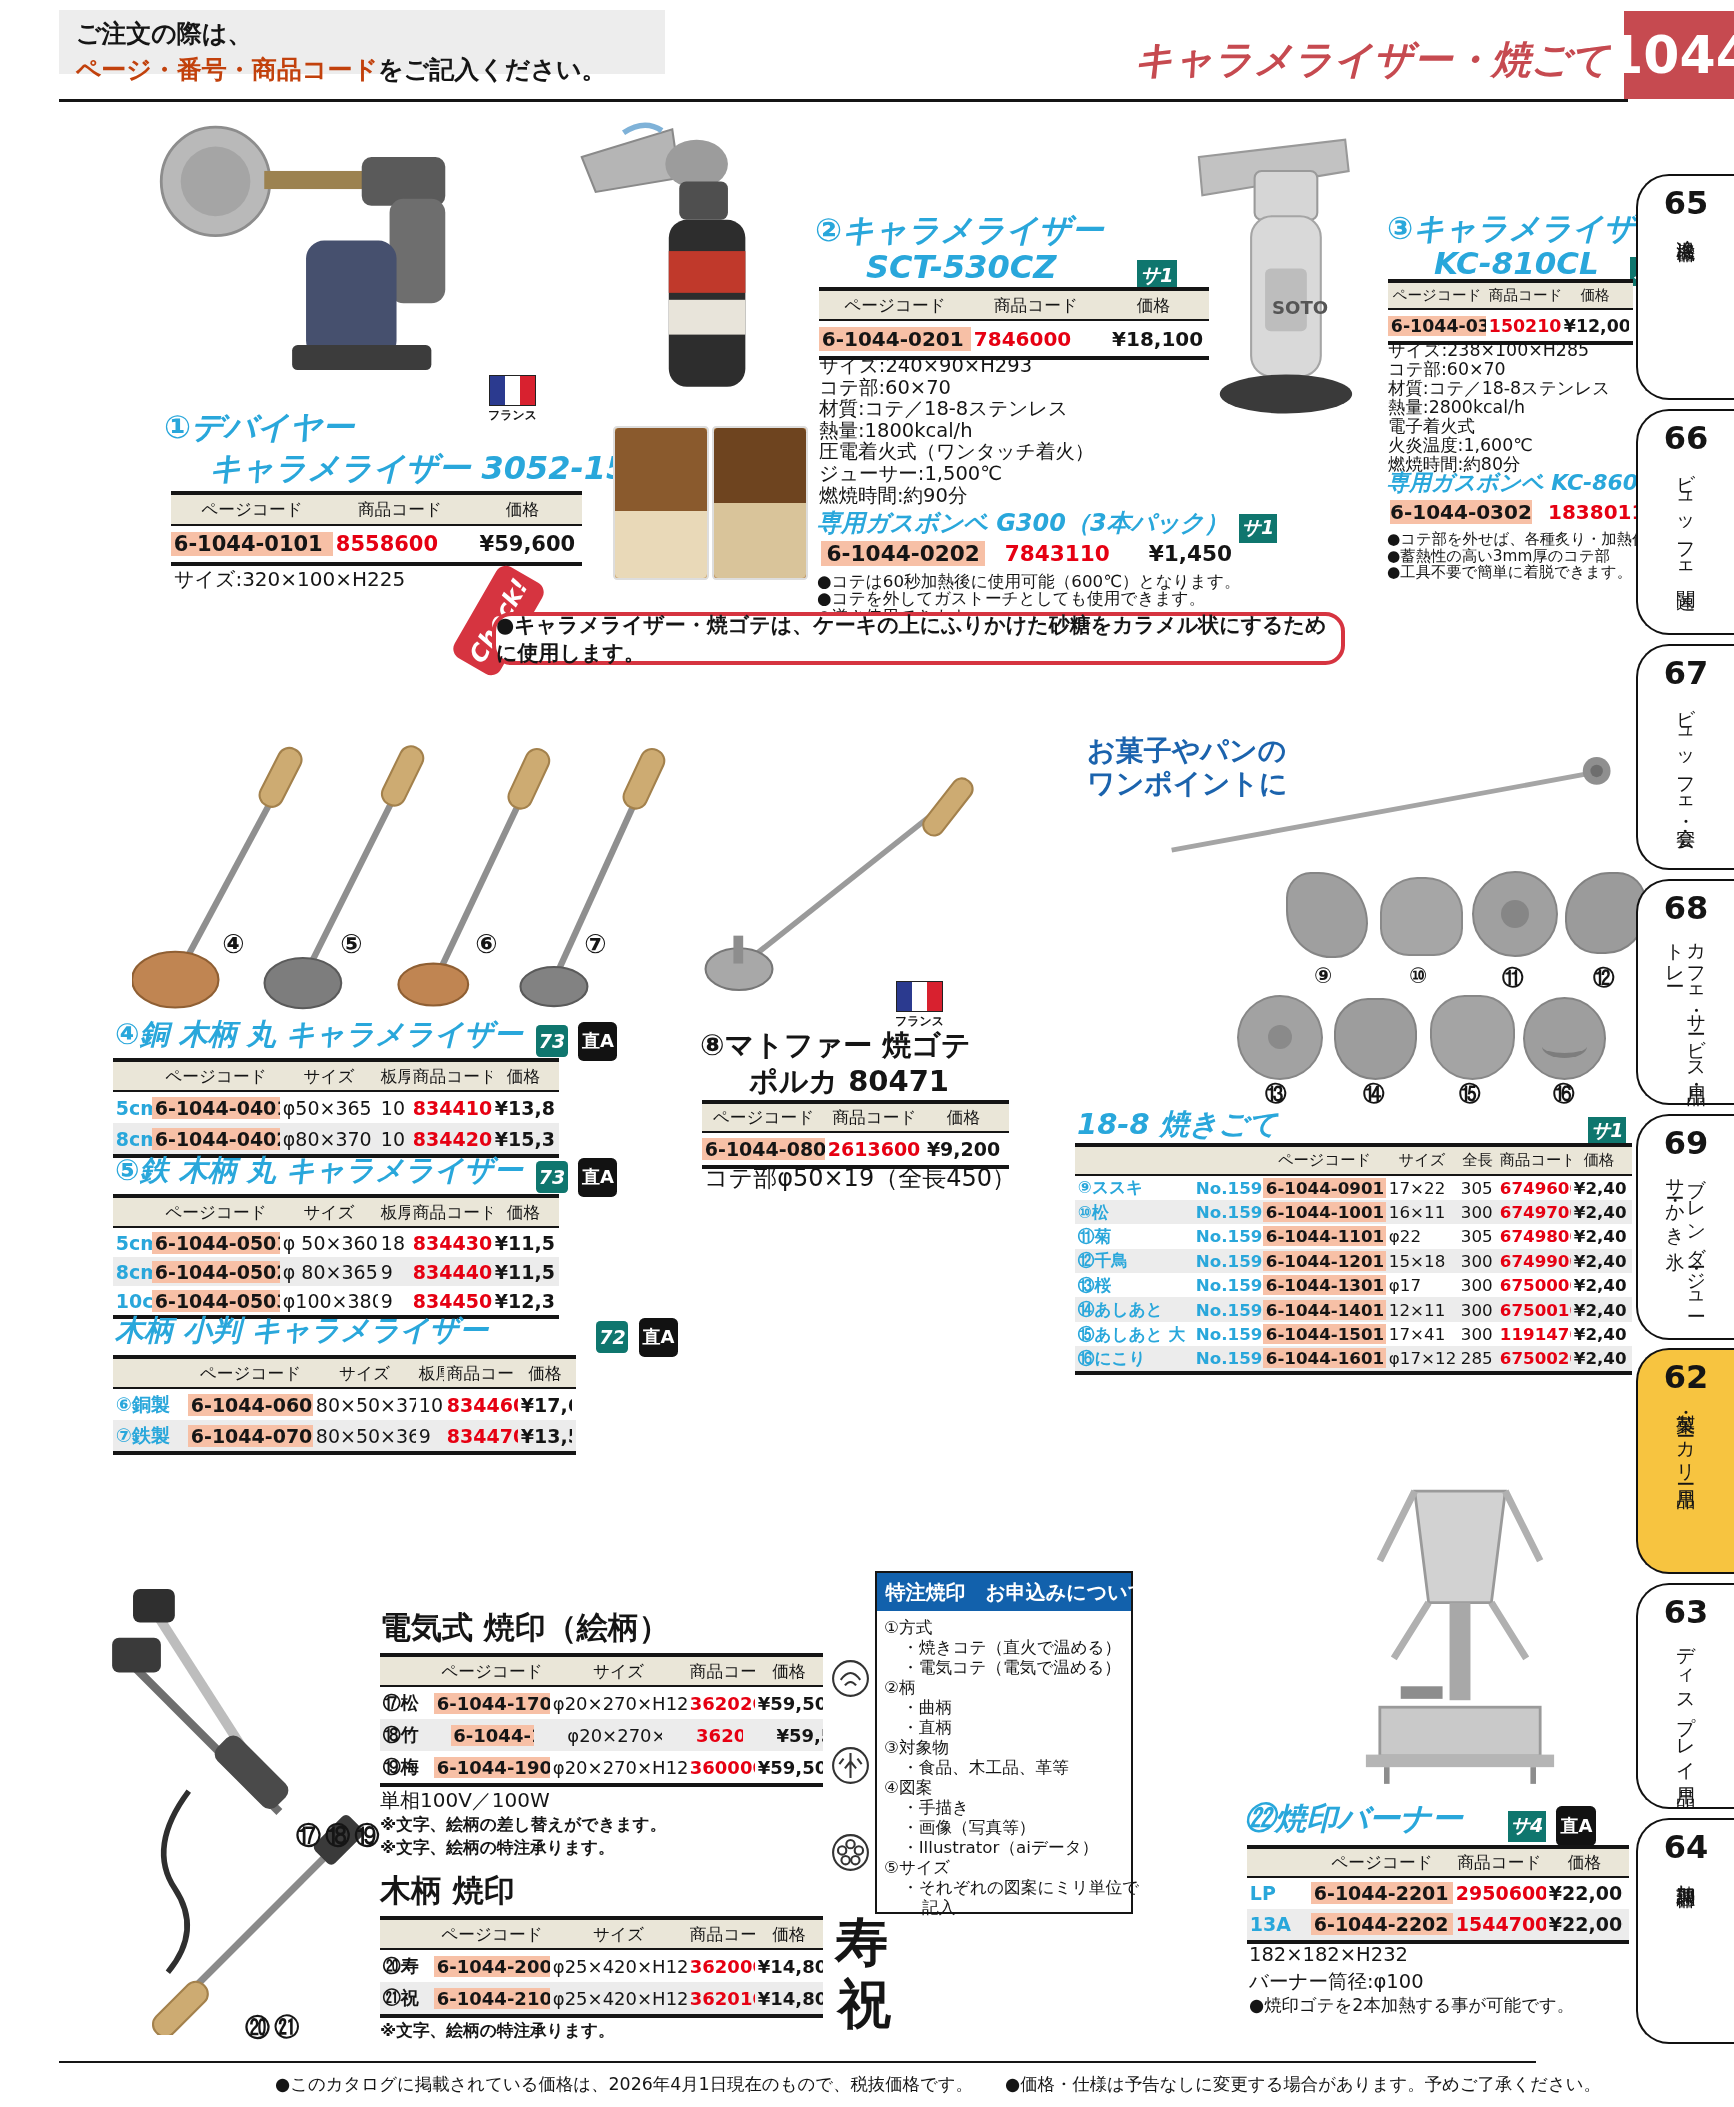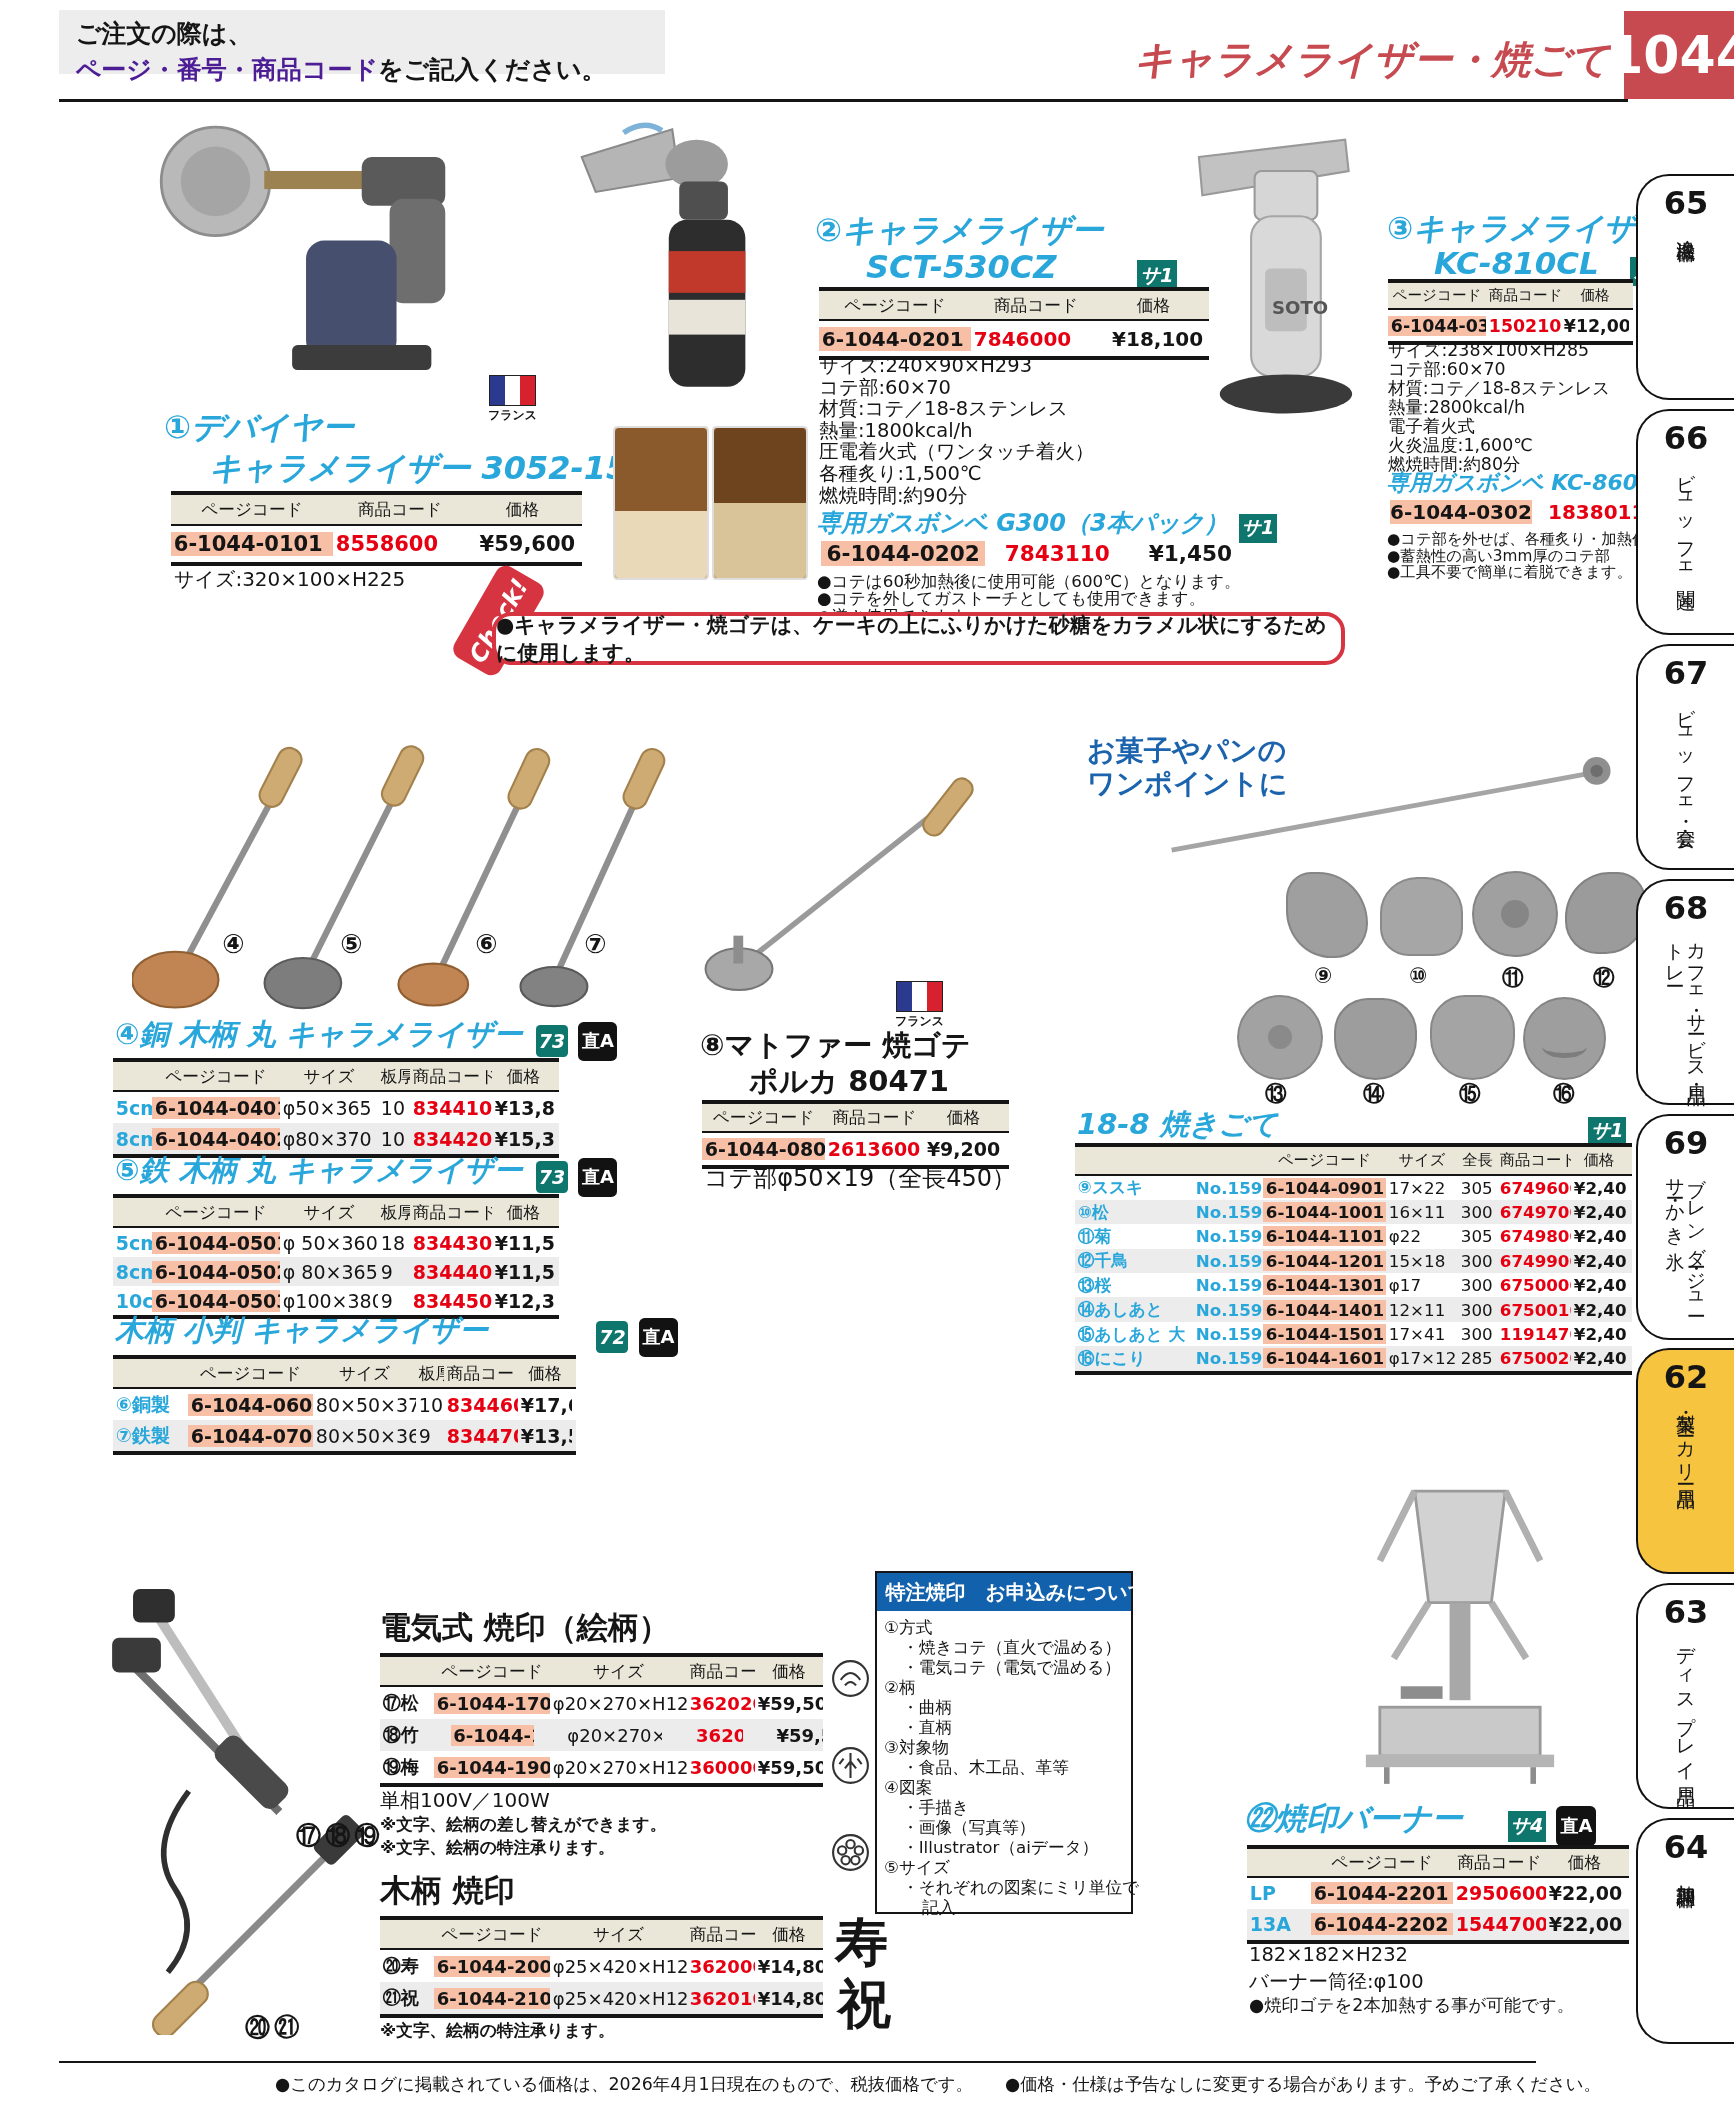--- a/index.html
+++ b/index.html
@@ -5,21 +5,21 @@
   html,body{margin:0;padding:0;background:#888;}
   .page{position:relative;width:1734px;height:2108px;background:#ffffff;
         font-family:"DejaVu Sans",sans-serif;color:#151515;overflow:hidden;}
   .abs{position:absolute;}
   .nw{white-space:nowrap;}
 
   
   .order-note{background:#ededed;padding:7px 16.7px;box-sizing:border-box;}
   .order-note .l1{font-size:25px;font-weight:bold;}
   .order-note .l2{font-size:25px;font-weight:bold;margin-top:2.8px;}
-  .order-note .redpart{color:#4c1d95;}
+  .order-note .redpart{color:#c2410c;}
   .page-title{color:#c64a50;font-weight:bold;font-style:italic;font-size:39px;text-align:right;}
   .page-num{background:#c64a50;color:#fff;font-weight:bold;font-size:52px;
             display:flex;align-items:center;justify-content:center;}
   .hrule{background:#151515;}
 
   
   .ct{position:absolute;border-top:4.2px solid #151515;border-bottom:4.2px solid #151515;box-sizing:border-box;background:#fff;}
   .ct .hd{display:flex;background:#eae6d8;border-bottom:2.1px solid #151515;align-items:center;}
   .ct .hd span{font-size:16.7px;text-align:center;}
   .ct .r{display:flex;align-items:center;}
@@ -160,21 +160,21 @@
       <span class="red" style="width:130px;">7846000</span>
       <span class="pr" style="width:105px;">¥18,100</span>
     </div>
   </div>
   <div class="abs spec" style="left:819px;top:355px;">
     <div>サイズ:240×90×H293</div>
     <div>コテ部:60×70</div>
     <div>材質:コテ／18-8ステンレス</div>
     <div>熱量:1800kcal/h</div>
     <div>圧電着火式（ワンタッチ着火）</div>
-    <div>各種炙り:1,500℃</div>
+    <div>ジューサー:1,500℃</div>
     <div>燃焼時間:約90分</div>
   </div>
   <div class="abs nw" style="left:817px;top:507px;">
     <span class="bluetitle" style="font-size:24px;">専用ガスボンベ G300（3本パック）</span>
     <span class="badge b-blue" style="width:38px;height:29px;font-size:19px;margin-left:7px;">サ1</span>
   </div>
   <div class="abs nw" style="left:821px;top:541px;font-size:21.6px;">
     <span class="hl blk-b" style="padding:0 5.6px;">6-1044-0202</span>
     <span class="red" style="margin-left:12.5px;">7843110</span>
     <span class="blk-b" style="margin-left:32px;">¥1,450</span>

